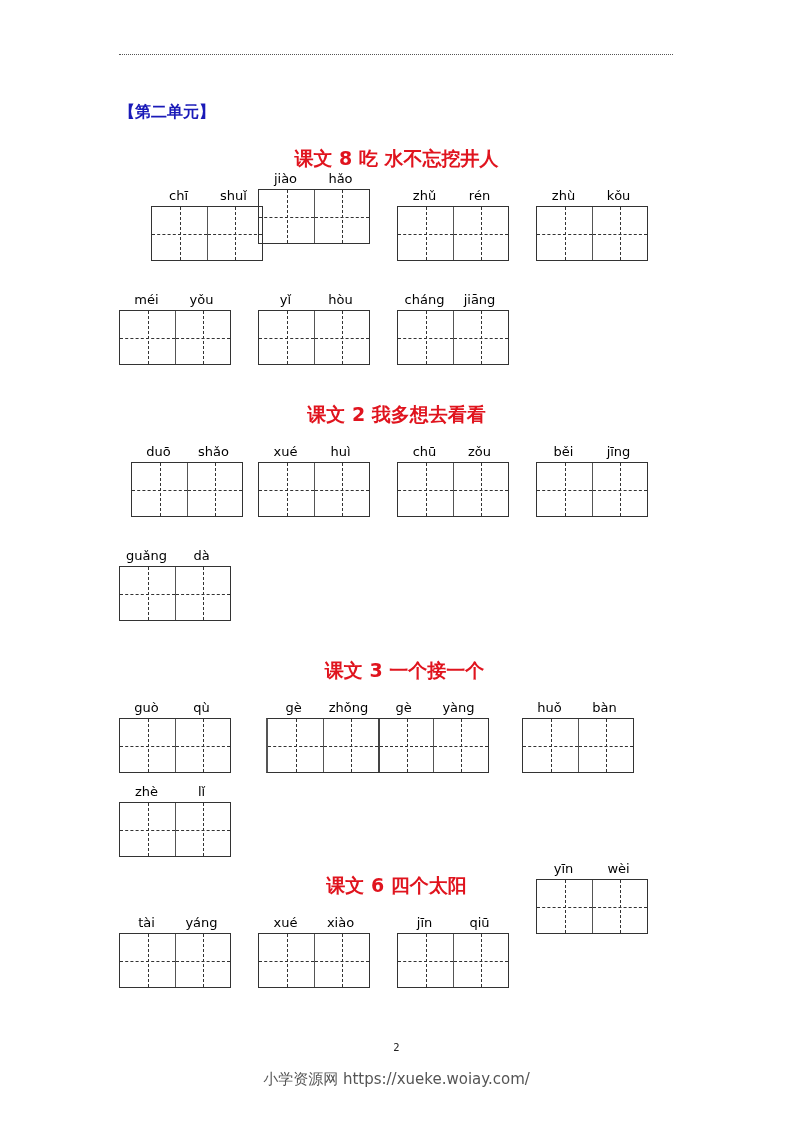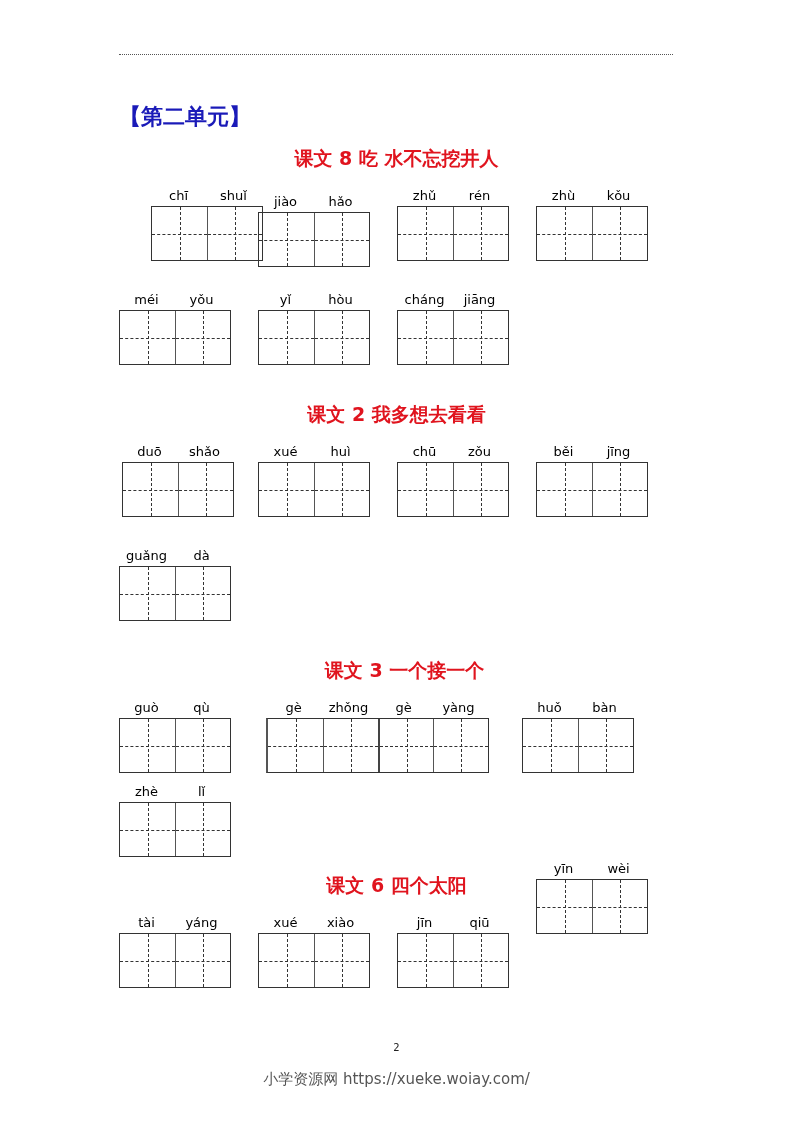--- a/index.html
+++ b/index.html
@@ -1,20 +1,20 @@
 <!DOCTYPE html>
 <html><head>
 <meta charset="utf-8">
 <style>
   html, body { margin:0; padding:0; background:#ffffff; }
   body { width:793px; height:1122px; position:relative; overflow:hidden;
          font-family: "DejaVu Sans", "Liberation Sans", sans-serif; color:#000; }
   .top-rule { position:absolute; left:119px; top:54px; width:554px; height:0;
               border-top:1px dotted #555; }
-  .unit-title { position:absolute; left:119px; top:102px; font-size:22px; font-weight:bold;
+  .unit-title { position:absolute; left:119px; top:102px; font-size:16px; font-weight:bold;
                 color:#1a1ab8; letter-spacing:0px; }
   .lesson-title { position:absolute; left:0; width:793px; text-align:center;
                   font-size:19px; font-weight:bold; color:#e0141e; }
   .group { position:absolute; }
   .pinyin-row { display:flex; height:20px; }
   .pinyin { width:55px; text-align:center; font-size:13px; font-family:"DejaVu Sans", sans-serif; line-height:20px; }
   .grid { display:flex; border:1.2px solid #333; height:55px; box-sizing:border-box; }
   .cell { position:relative; width:55px; height:100%; box-sizing:border-box; }
   .cell + .cell { border-left:1.2px solid #555; }
   .cell::before { content:""; position:absolute; left:50%; top:0; bottom:0; border-left:1px dashed #333; }
@@ -33,21 +33,21 @@
 <div class="group" style="left:119px; top:186px;padding-left:32px;">
   <div class="pinyin-row">
       <span class="pinyin">chī</span>
       <span class="pinyin">shuǐ</span>
     </div>
   <div class="grid">
       <div class="cell"></div>
       <div class="cell"></div>
     </div>
 </div>
-<div class="group" style="left:258px; top:192px;">
+<div class="group" style="left:258px; top:169px;">
   <div class="pinyin-row">
       <span class="pinyin">jiào</span>
       <span class="pinyin">hǎo</span>
     </div>
   <div class="grid">
       <div class="cell"></div>
       <div class="cell"></div>
     </div>
 </div>
 <div class="group" style="left:397px; top:186px;">
@@ -97,21 +97,21 @@
       <span class="pinyin">jiāng</span>
     </div>
   <div class="grid">
       <div class="cell"></div>
       <div class="cell"></div>
     </div>
 </div>
 
 <div class="lesson-title" style="top:402px;">课文 2   我多想去看看</div>
 
-<div class="group" style="left:122px; top:442px;">
+<div class="group" style="left:131px; top:442px;">
   <div class="pinyin-row">
       <span class="pinyin">duō</span>
       <span class="pinyin">shǎo</span>
     </div>
   <div class="grid">
       <div class="cell"></div>
       <div class="cell"></div>
     </div>
 </div>
 <div class="group" style="left:258px; top:442px;">

